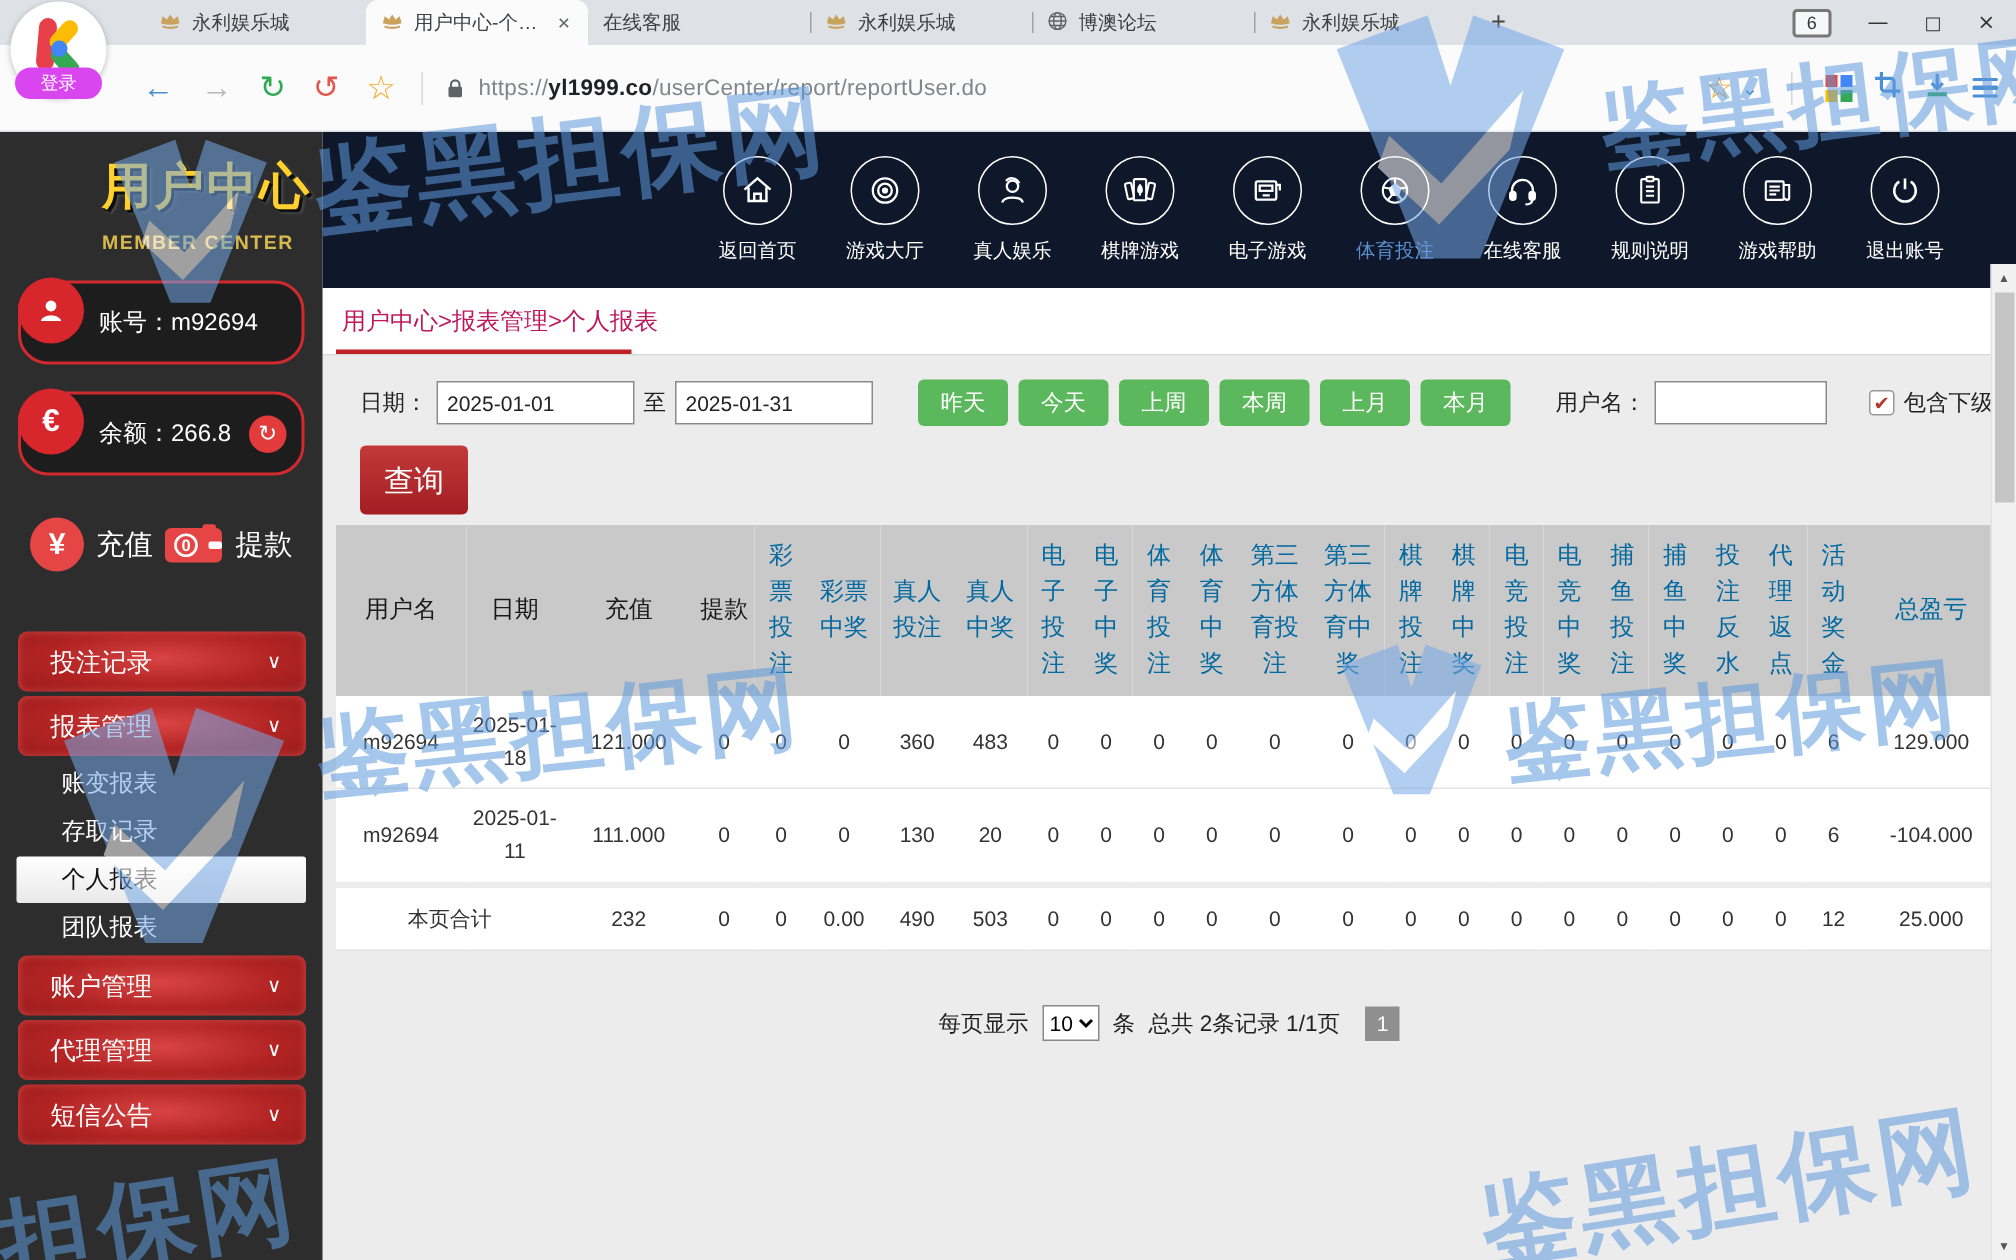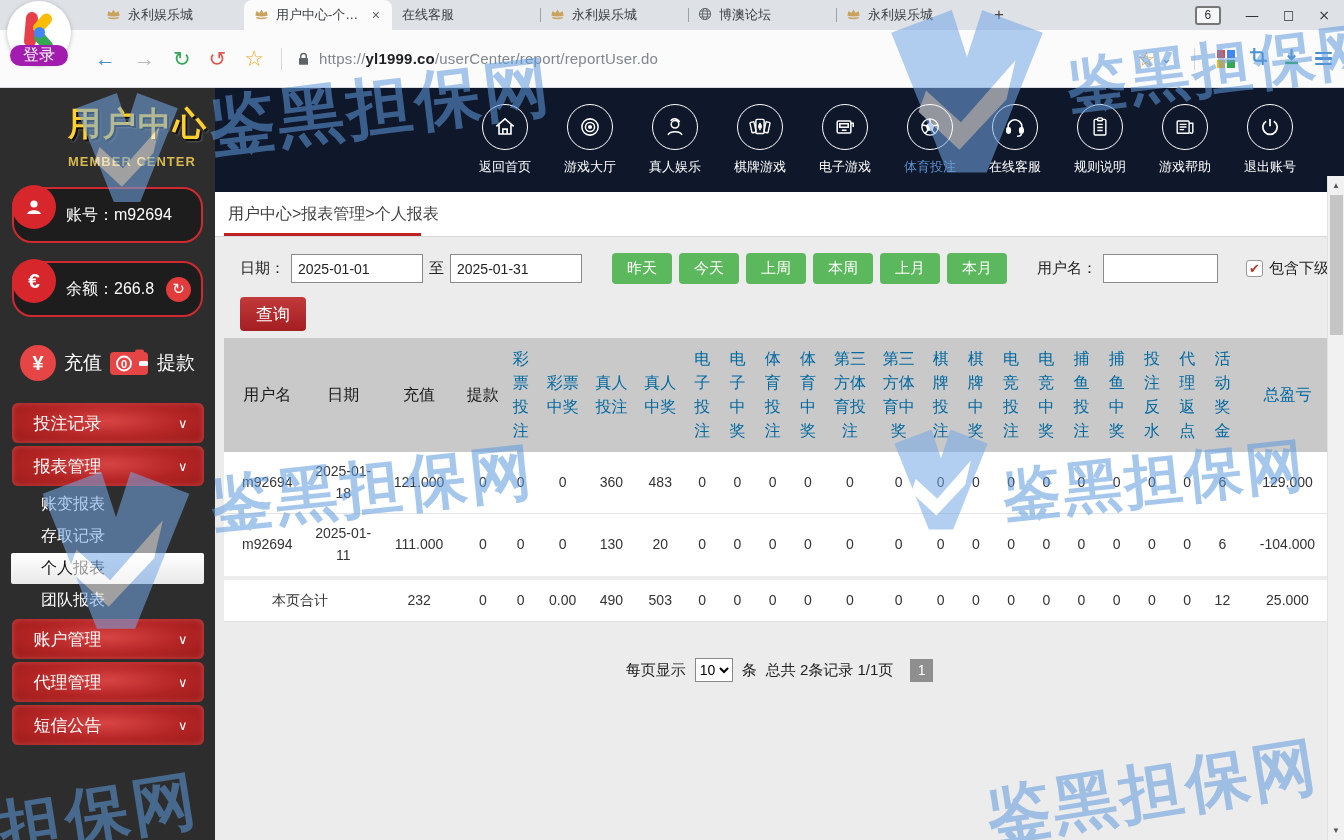--- a/index.html
+++ b/index.html
@@ -32,21 +32,21 @@
 .gridicon{display:grid;grid-template-columns:8px 8px;grid-template-rows:8px 8px;gap:2px}
 .gridicon i{display:block}
 .hamb{display:flex;flex-direction:column;gap:3px}
 .hamb i{width:17px;height:2.4px;background:#4a90d2;border-radius:1px}
 
 .klogo{position:absolute;left:7px;top:1px;width:64px;height:64px;background:#fff;border-radius:50%;box-shadow:0 1px 4px rgba(0,0,0,.25);z-index:40}
 .k-red{position:absolute;left:18px;top:11px;width:12px;height:35px;border-radius:6px;background:#e8404a;transform:rotate(5deg)}
 .k-yellow{position:absolute;left:30px;top:11px;width:11px;height:23px;border-radius:6px;background:#fbbc05;transform:rotate(42deg)}
 .k-green{position:absolute;left:31px;top:29px;width:11px;height:23px;border-radius:6px;background:#34a853;transform:rotate(-42deg)}
 .k-blue{position:absolute;left:27px;top:26px;width:11px;height:11px;border-radius:50%;background:#4285f4}
-.login-pill{position:absolute;left:10px;top:45px;width:58px;height:21px;background:#a21caf;border-radius:11px;color:#fff;font-size:16px;display:flex;align-items:center;justify-content:center;z-index:41}
+.login-pill{position:absolute;left:10px;top:45px;width:58px;height:21px;background:#d946ef;border-radius:11px;color:#fff;font-size:12px;display:flex;align-items:center;justify-content:center;z-index:41}
 
 
 .page{position:absolute;top:88px;left:0;right:0;bottom:0;display:flex}
 .sidebar{width:215px;background:#2d2d2d;flex-shrink:0;position:relative;z-index:2}
 .main{flex:1;background:#ececec;position:relative}
 
 .topnav{height:104px;background:#0f172a;display:flex;justify-content:flex-end;align-items:center;gap:33px;padding-right:48px}
 .nav-item{display:flex;flex-direction:column;align-items:center;gap:8px;color:#fff;font-size:13px;cursor:pointer}
 .nav-circle{width:46px;height:46px;border:1.4px solid #fff;border-radius:50%;display:flex;align-items:center;justify-content:center}
 .nav-item.active .nav-label{color:#5a8fd0}
@@ -56,42 +56,42 @@
 .sb-title{font-size:33px;font-weight:bold;color:#ffd02e;letter-spacing:2px;text-shadow:2px 2px 0 rgba(0,0,0,.8),3px 3px 2px rgba(255,255,255,.18)}
 .sb-sub{font-size:13px;font-weight:bold;color:#d8b94e;letter-spacing:1px;margin-top:7px}
 .pill{position:relative;margin:18px 12px 0 12px;height:56px;border:2px solid #cf2a30;border-radius:20px;background:#1d1d1d;display:flex;align-items:center;color:#fff;font-size:16px;padding-left:52px}
 .pill:first-of-type{margin-top:20px}
 .pill .bigdot{position:absolute;left:-2px;top:-4px;width:44px;height:44px;background:#d8262d;border-radius:50%;display:flex;align-items:center;justify-content:center;color:#fff;font-size:21px;font-weight:bold}
 .refresh-dot{position:absolute;right:10px;width:25px;height:25px;border-radius:50%;background:#e23b3b;color:#fff;display:flex;align-items:center;justify-content:center;font-size:15px}
 .moneyrow{display:flex;justify-content:space-between;align-items:center;margin:28px 20px 0 20px}
 .moneyitem{display:flex;align-items:center;gap:8px;color:#fff;font-size:19px}
 .yuandot{width:36px;height:36px;border-radius:50%;background:#e64545;color:#fff;display:flex;align-items:center;justify-content:center;font-size:20px;font-weight:bold}
 .walleticon{display:flex}
-.sb-menu{margin-top:22px}
+.sb-menu{margin-top:40px}
 .sb-btn{width:192px;margin:3px auto;height:40px;border-radius:6px;background:radial-gradient(ellipse at 50% 45%,#d84444 0%,#b32424 55%,#9a1b1b 100%);color:#fff;font-size:17px;display:flex;align-items:center;justify-content:space-between;padding:0 16px 0 22px;cursor:pointer;box-shadow:inset 0 0 6px rgba(255,120,120,.45)}
 .sb-btn .vchev{font-size:13px}
 .sb-sub-item{height:31px;display:flex;align-items:center;padding-left:30px;color:#fff;font-size:16px;cursor:pointer;margin:1px 11px}
 .sb-sub-item.active{background:linear-gradient(180deg,#ffffff,#e9e9e9);color:#111;border-radius:2px}
 
 
 .bc-bar{background:#fff;padding:12px 0 11px 13px;border-bottom:1px solid #d8d8d8;position:relative}
-.breadcrumb{font-size:16px;color:#404040}
+.breadcrumb{font-size:16px;color:#be185d}
 .bc-line{position:absolute;left:9px;bottom:0;width:197px;height:3px;background:#bf2026}
 .filters{padding:16px 0 0 25px;display:flex;align-items:center;flex-wrap:nowrap}
 .flabel{font-size:15px;color:#222}
 .inp{height:29px;border:1px solid #8a8a8a;background:#fff;font-size:14px;padding:0 6px;color:#222}
 .date-inp{width:132px;margin:0 6px}
 .user-inp{width:115px;margin-left:6px}
 .qbtns{display:flex;gap:7px;margin-left:24px}
 .qbtn{background:#5cb85c;color:#fff;border:none;border-radius:4px;font-size:15px;height:31px;padding:0 15px;cursor:pointer}
 .ugroup{display:flex;align-items:center;margin-left:30px}
 .cbgroup{display:flex;align-items:center;gap:6px;margin-left:28px}
 .cb{width:17px;height:17px;background:#fff;border:1px solid #999;border-radius:3px;color:#b3372f;font-size:13px;font-weight:bold;display:flex;align-items:center;justify-content:center;cursor:pointer}
 .cb-label{font-size:15px}
-.search-btn{display:inline-block;background:linear-gradient(180deg,#c23a3a,#a31d22);color:#fff;border:none;border-radius:4px;font-size:17px;height:34px;padding:0 16px;margin:13px 0 7px 25px;cursor:pointer}
+.search-btn{display:inline-block;background:linear-gradient(180deg,#c23a3a,#a31d22);color:#fff;border:none;border-radius:4px;font-size:20px;height:46px;padding:0 16px;margin:13px 0 7px 25px;cursor:pointer}
 
 .tablewrap{margin:0 9px}
 .report-table{width:100%;border-collapse:collapse;table-layout:fixed;background:#fff}
 .report-table th{background:#c9c9c9;font-size:16px;font-weight:400;color:#1a1a1a;text-align:center;padding:9px 2px;word-break:break-all;line-height:1.5;vertical-align:middle}
 .report-table th.red{color:#0369a1}
 .report-table td{font-size:14px;color:#333;text-align:center;padding:9px 2px;border-bottom:1px solid #e3e3e3;word-break:break-all;line-height:1.55;background:#fff}
 .report-table td.date{word-break:normal;overflow-wrap:break-word}
 .report-table tr.summary td{border-top:4px solid #ececec;padding:10px 2px}
 
 .pagination{display:flex;justify-content:center;align-items:center;gap:9px;margin-top:36px;font-size:15px;color:#222}

